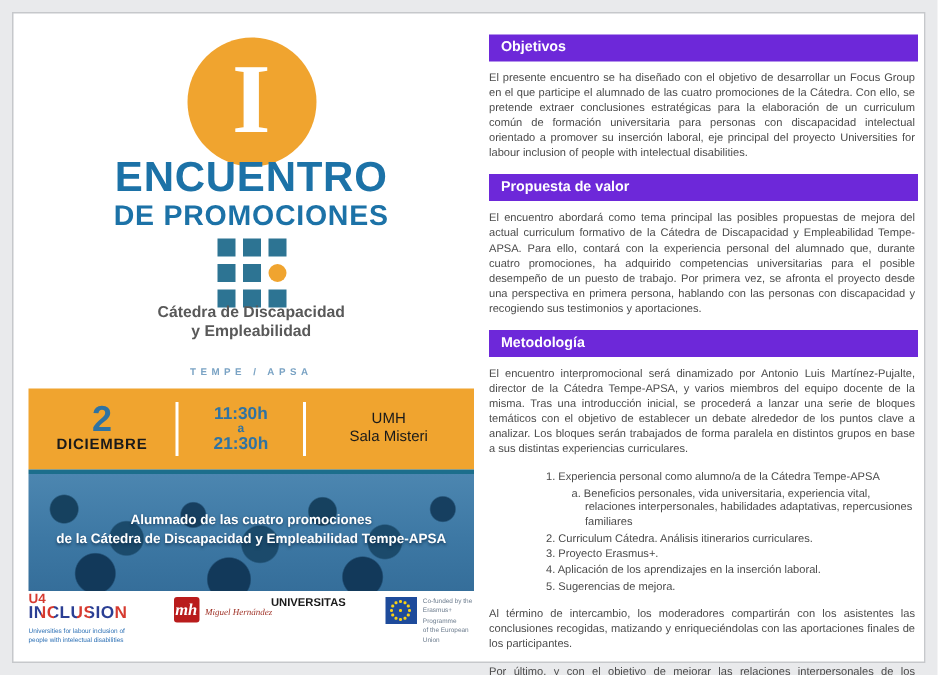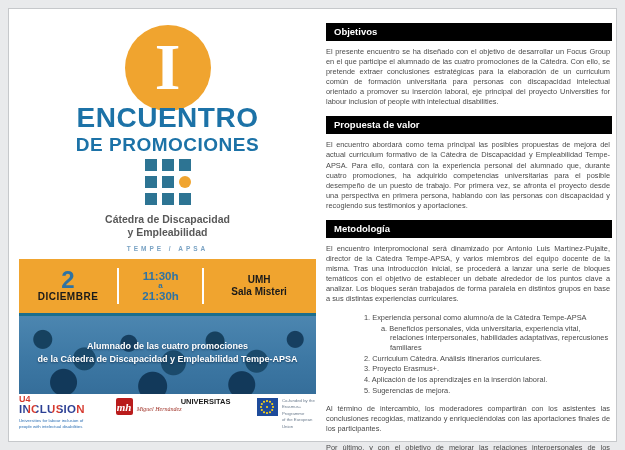--- a/index.html
+++ b/index.html
@@ -33,41 +33,41 @@
     color:#1C72A7; font-weight:bold; font-size:19px; letter-spacing:0.5px; line-height:1;
   }
   .grid-icon {
     position:absolute; top:150px; left:50%; transform:translateX(-50%);
     display:grid; grid-template-columns:repeat(3,12px); grid-template-rows:repeat(3,12px);
     gap:5px;
   }
   .grid-icon .cell { background:#2D7493; }
   .grid-icon .cell.dot { background:#F0A42F; border-radius:50%; }
   .org {
-    position:absolute; top:204px; width:100%; text-align:center;
+    position:absolute; top:193px; width:100%; text-align:center;
     color:#595959; font-weight:bold; font-size:10.5px; line-height:1.25;
   }
   .org-sub {
     position:absolute; top:236px; width:100%; text-align:center;
     color:#7AA3C4; font-weight:bold; font-size:6.5px; letter-spacing:3px;
   }
   .info-bar {
     position:absolute; top:250px; left:0; width:100%; height:54px;
     background:#F0A42F; display:flex; align-items:center;
   }
   .info-col { display:flex; flex-direction:column; align-items:center; justify-content:center; }
   .col-date { width:33%; }
   .col-time { width:28%; }
   .col-venue { width:37%; }
   .vline { width:2px; height:36px; background:#ffffff; }
   .day { color:#2F73A3; font-weight:bold; font-size:24px; line-height:0.85; }
   .month { color:#1a1a1a; font-weight:bold; font-size:10px; letter-spacing:0.5px; }
   .time-big { color:#2F73A3; font-weight:bold; font-size:11.5px; line-height:1.05; }
   .time-sep { color:#2F73A3; font-weight:bold; font-size:8px; line-height:1.05; }
-  .venue { color:#1a1a1a; font-weight:bold; font-size:10px; line-height:1.2; text-align:center; }
+  .venue { color:#1a1a1a; font-weight:normal; font-size:10px; line-height:1.2; text-align:center; }
   .teal-strip { position:absolute; top:304px; left:0; width:100%; height:3px; background:#1C6E8C; }
   .photo {
     position:absolute; top:307px; left:0; width:100%; height:78px;
     background:
       radial-gradient(circle at 8% 30%, #16415f 9px, rgba(22,65,95,0) 10px),
       radial-gradient(circle at 22% 55%, #1b4a6b 11px, rgba(27,74,107,0) 12px),
       radial-gradient(circle at 37% 35%, #163f60 8px, rgba(22,63,96,0) 9px),
       radial-gradient(circle at 52% 60%, #1b4a6b 12px, rgba(27,74,107,0) 13px),
       radial-gradient(circle at 66% 32%, #16415f 9px, rgba(22,65,95,0) 10px),
       radial-gradient(circle at 80% 58%, #1b4a6b 11px, rgba(27,74,107,0) 12px),
@@ -112,21 +112,21 @@
     position:absolute; left:50%; top:50%; width:1.6px; height:1.6px; border-radius:50%;
     background:#F7D117; margin-left:-0.8px; margin-top:-0.8px;
     box-shadow: 6px 0 #F7D117, 5.2px 3px #F7D117, 3px 5.2px #F7D117, 0 6px #F7D117,
       -3px 5.2px #F7D117, -5.2px 3px #F7D117, -6px 0 #F7D117, -5.2px -3px #F7D117,
       -3px -5.2px #F7D117, 0 -6px #F7D117, 3px -5.2px #F7D117, 5.2px -3px #F7D117;
   }
   .eu-text { font-size:4.3px; color:#6b7b8d; line-height:1.5; }
   
   .right { position:absolute; left:317px; top:14px; width:286px; }
   .sec-head {
-    background:#000000; color:#ffffff; font-weight:bold; font-size:9.5px;
+    background:#6d28d9; color:#ffffff; font-weight:bold; font-size:9.5px;
     padding:3px 16px 4px 8px; margin-bottom:6px;
   }
   .sec-body {
     font-size:7.4px; color:#4a4a4a; text-align:justify; line-height:1.36;
     margin:0 2px 9px 0;
   }
   .meto-list { font-size:7.4px; color:#4a4a4a; line-height:1.3; margin:4px 0 9px 38px; }
   .meto-item { margin-bottom:1px; }
   .meto-sub { padding-left:26px; text-indent:-9px; margin-bottom:1px; }
 </style>

